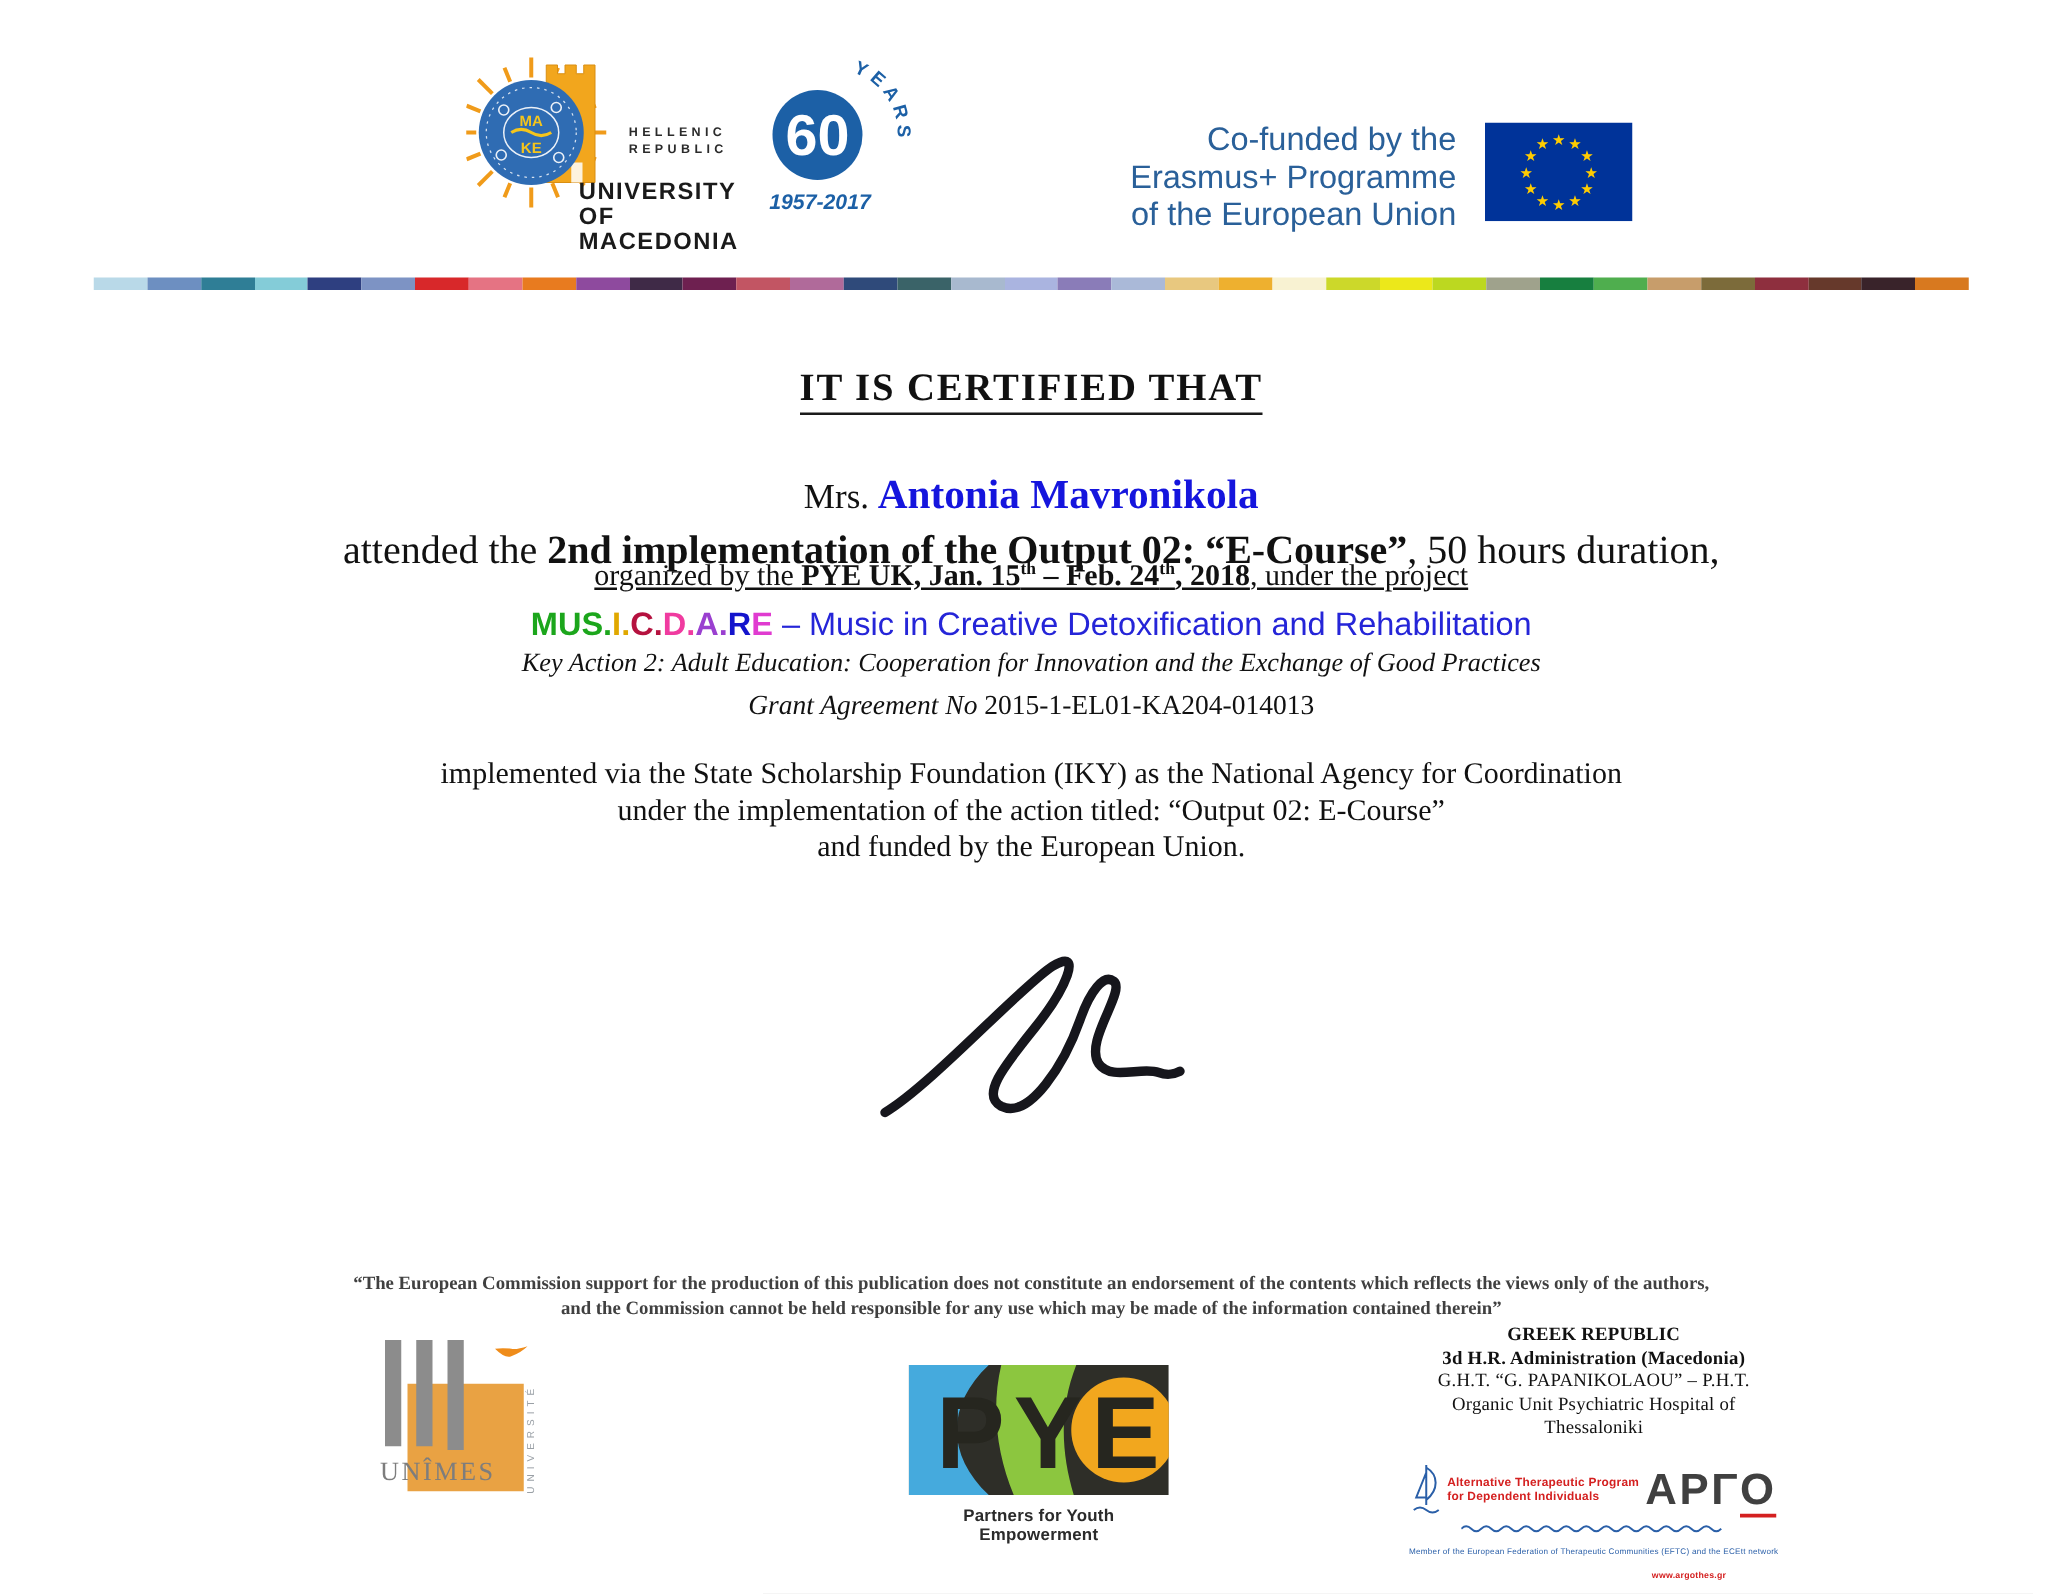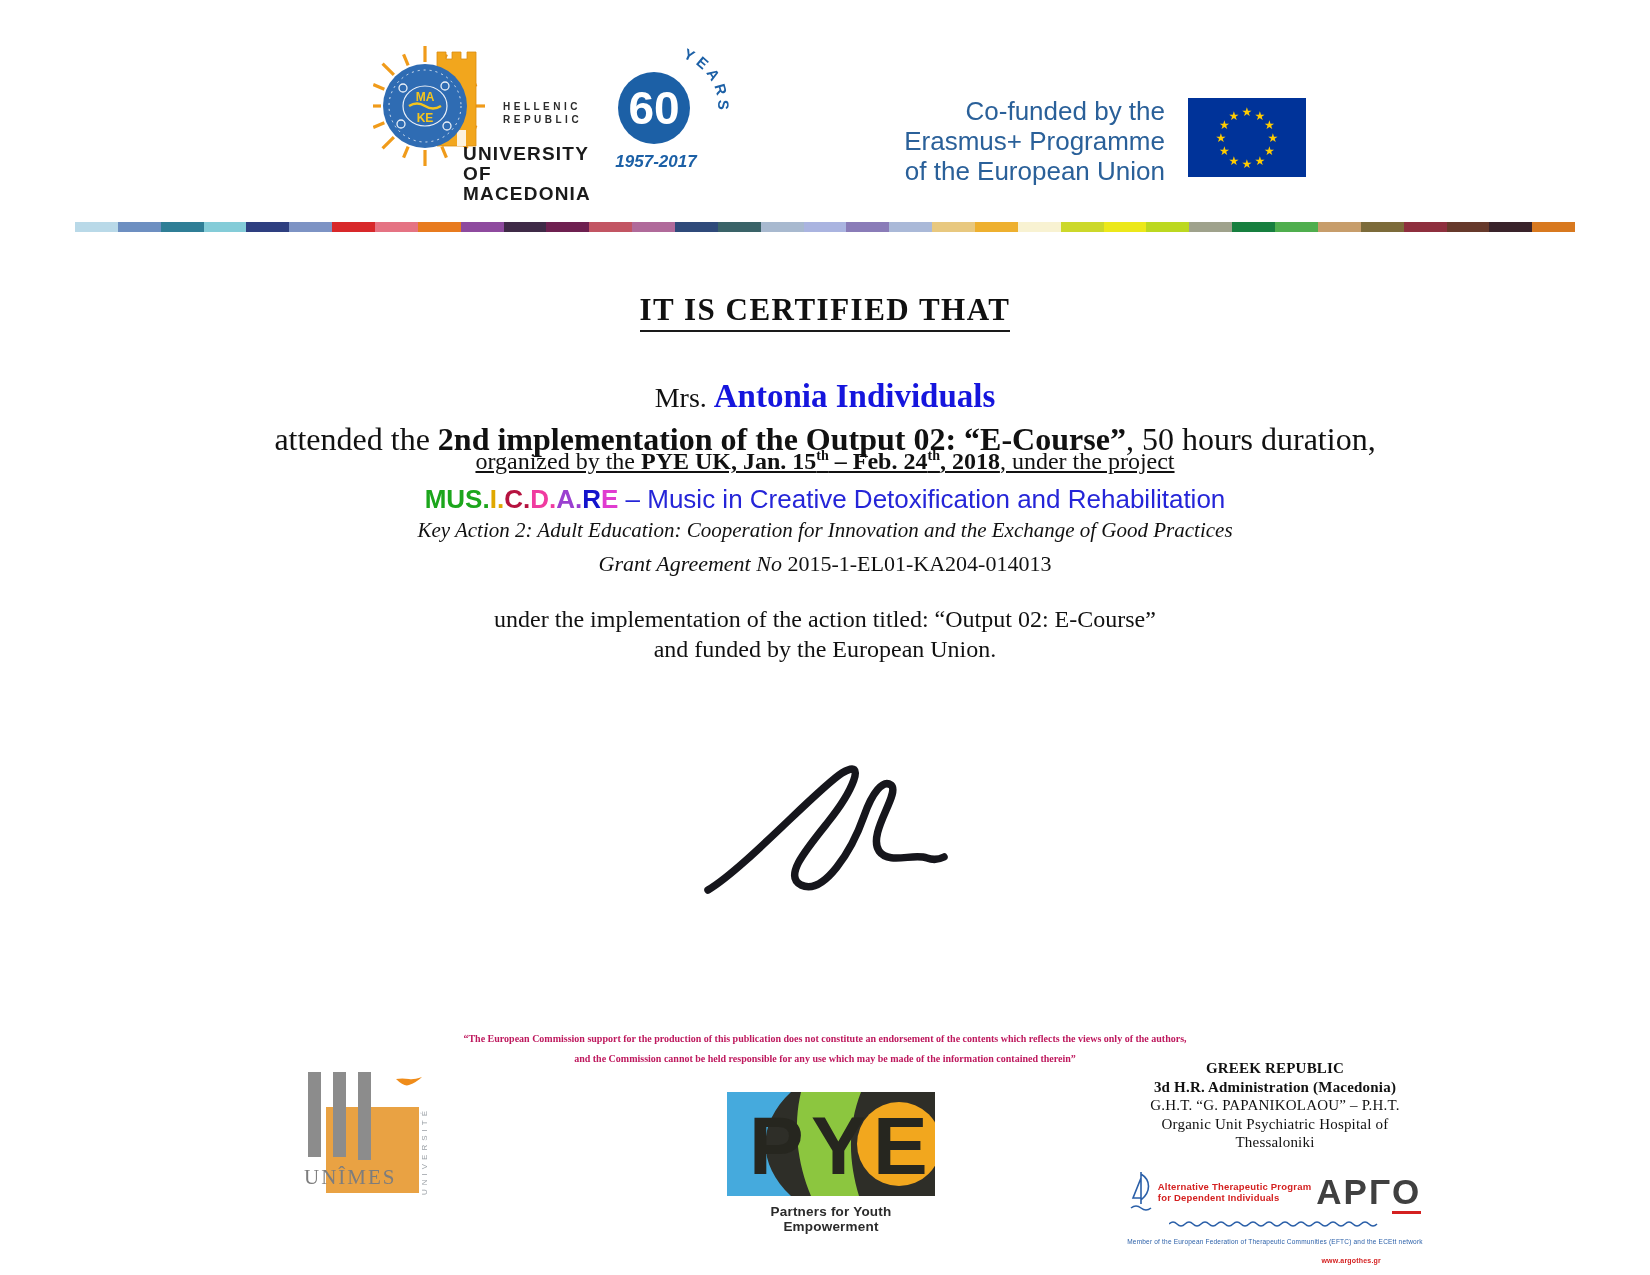--- a/index.html
+++ b/index.html
@@ -35,21 +35,21 @@
   .l-project .rest{font-weight:normal;}
   sup.th{font-size:14px;vertical-align:super;line-height:0;}
   .l-keyaction{top:518px;font-size:21px;font-style:italic;}
   .l-grant{top:551px;font-size:22px;}
   .l-grant .g-label{font-style:italic;}
   .body-par{top:605px;font-size:24px;line-height:29.5px;}
   .sig-wrap{top:760px;}
   .signatory{top:911px;font-size:26px;font-weight:bold;}
 
   
-  .disclaimer{top:1017px;font-size:10px;font-weight:bold;color:#be185d;line-height:20px;margin-top:12px;}
+  .disclaimer{top:1017px;font-size:15px;font-weight:bold;color:#404040;line-height:20px;}
   .unimes{left:298px;top:1065px;width:140px;height:150px;}
   .u-square{position:absolute;left:28px;top:42px;width:93px;height:86px;background:#e9a243;}
   .u-bar{position:absolute;top:7px;width:13px;height:85px;background:#8c8c8c;}
   .u-bar.b1{left:10px;}.u-bar.b2{left:35px;}.u-bar.b3{left:60px;height:88px;}
   .u-name{position:absolute;left:6px;top:100px;font-size:21px;letter-spacing:2px;color:#7d7d7d;
       font-family:"Liberation Serif",serif;}
   .u-vert{position:absolute;left:122px;top:40px;height:90px;writing-mode:vertical-rl;
       transform:rotate(180deg);font-family:"Liberation Sans",sans-serif;font-size:8px;
       letter-spacing:4px;color:#9aa0a6;}
   .u-bird{position:absolute;left:96px;top:10px;}
@@ -192,21 +192,21 @@
       <span style="background: rgb(102, 57, 43);"></span>
       <span style="background: rgb(57, 35, 42);"></span>
       <span style="background: rgb(216, 121, 31);"></span>
     </div>
 
   <div class="abs centered title-line">
     <span>IT IS CERTIFIED THAT</span>
   </div>
 
   <div class="abs centered name-line">
-    <span>Mrs. </span><span class="recipient" style="color: rgb(21, 21, 221);">Antonia Individuals</span>
+    <span>Mrs. </span><span class="recipient" style="color: rgb(21, 21, 221);">Antonia Mavronikola</span>
   </div>
 
   <div class="abs centered l-attended">
     <span>attended the </span><b>2nd implementation of the Output 02: “E-Course”</b><span>, 50 hours duration,</span>
   </div>
 
   <div class="abs centered l-organized">
     <span>organized by the </span><b>PYE UK, Jan. 15</b><b><sup class="th">th</sup></b><b> – Feb. 24</b><b><sup class="th">th</sup></b><b>, 2018</b><span>, under the project</span>
   </div>
 
@@ -214,20 +214,21 @@
     <span id="acronym"><span style="color: rgb(28, 166, 28);">MUS</span><span style="color: rgb(28, 166, 28);">.</span><span style="color: rgb(224, 168, 0);">I</span><span style="color: rgb(224, 168, 0);">.</span><span style="color: rgb(181, 18, 63);">C</span><span style="color: rgb(181, 18, 63);">.</span><span style="color: rgb(240, 59, 160);">D</span><span style="color: rgb(240, 59, 160);">.</span><span style="color: rgb(154, 63, 208);">A</span><span style="color: rgb(154, 63, 208);">.</span><span style="color: rgb(20, 20, 204);">R</span><span style="color: rgb(224, 59, 208);">E</span></span><span class="rest" style="color: rgb(37, 37, 216);"> – Music in Creative Detoxification and Rehabilitation</span>
   </div>
 
   <div class="abs centered l-keyaction">Key Action 2: Adult Education: Cooperation for Innovation and the Exchange of Good Practices</div>
 
   <div class="abs centered l-grant">
     <span class="g-label">Grant Agreement No </span><span>2015-1-EL01-KA204-014013</span>
   </div>
 
   <div class="abs centered body-par">
+    <div>implemented via the State Scholarship Foundation (IKY) as the National Agency for Coordination</div>
     <div>under the implementation of the action titled: “Output 02: E-Course”</div>
     <div>and funded by the European Union.</div>
   </div>
 
   <div class="abs centered sig-wrap">
     <svg width="250" height="148" viewBox="0 0 250 148">
       <path d="M8 130 C 45 108, 118 28, 142 13 C 168 -3, 152 32, 128 62 C 104 92, 84 116, 101 125 C 124 136, 152 90, 164 56 C 172 33, 183 19, 191 25 C 201 33, 167 73, 179 91 C 189 105, 213 93, 227 98 C 235 101, 240 99, 244 97" stroke="#16161c" stroke-width="7.5" fill="none" stroke-linecap="round"></path>
     </svg>
   </div>
 

